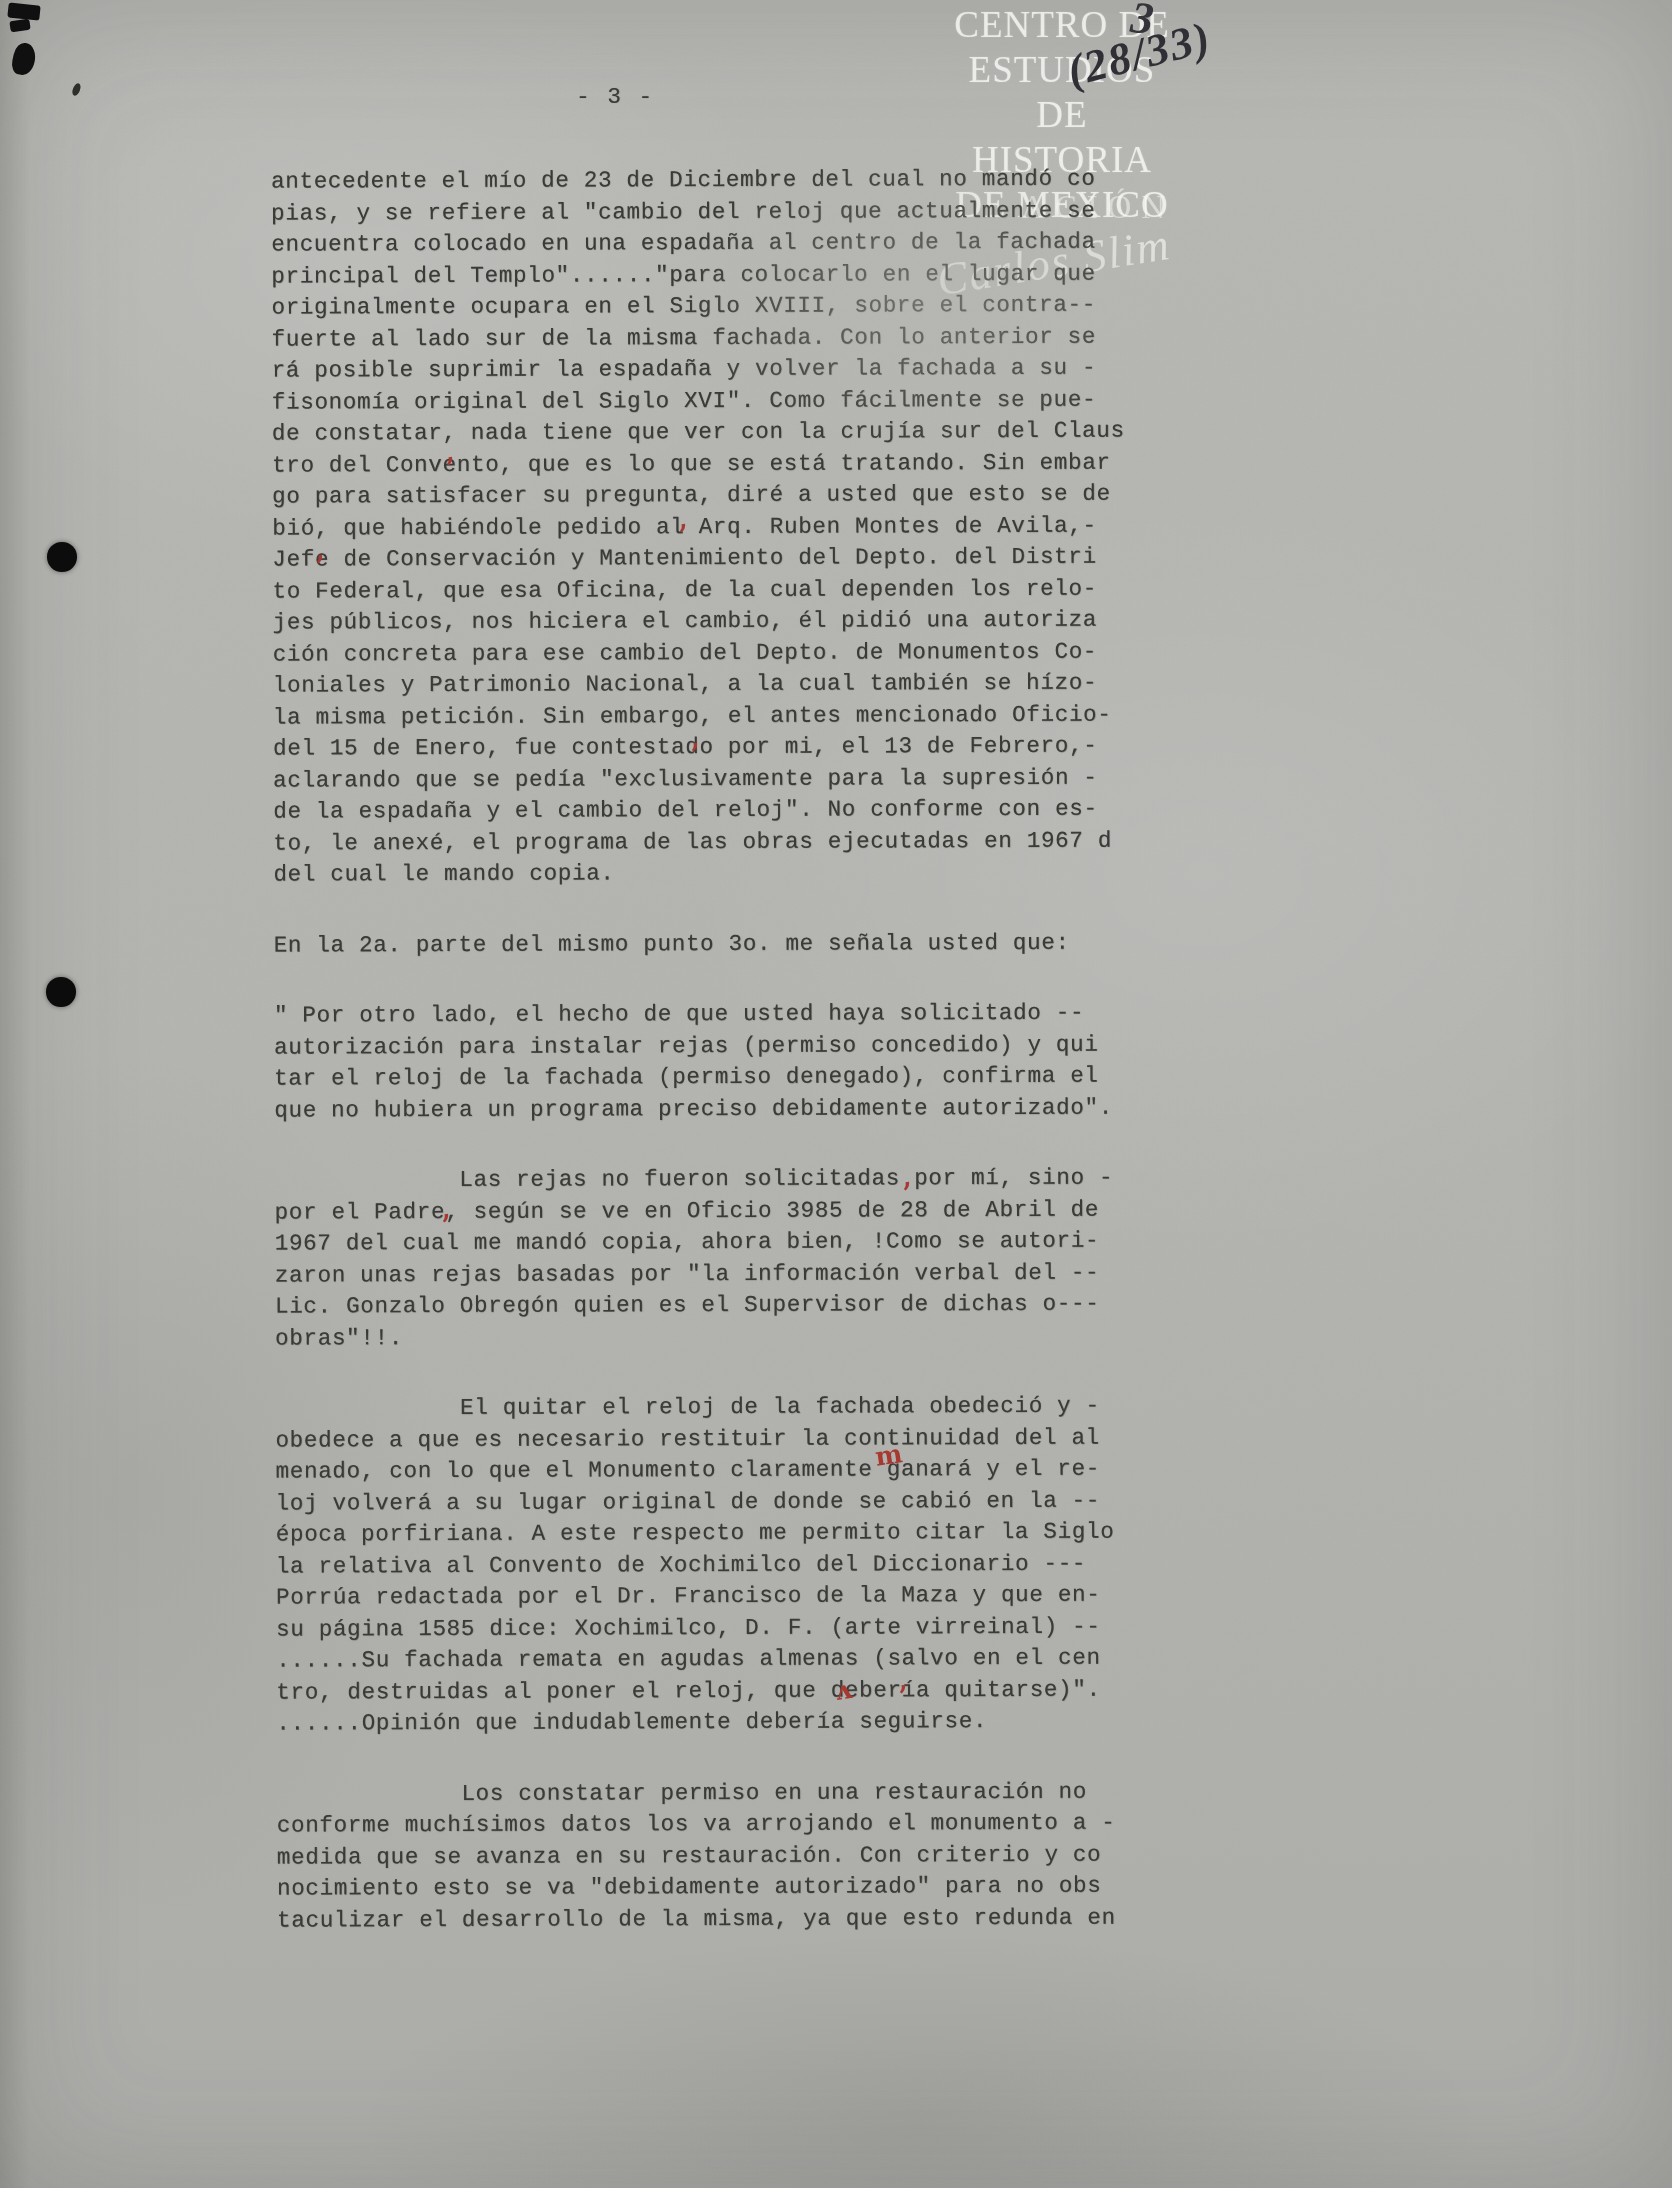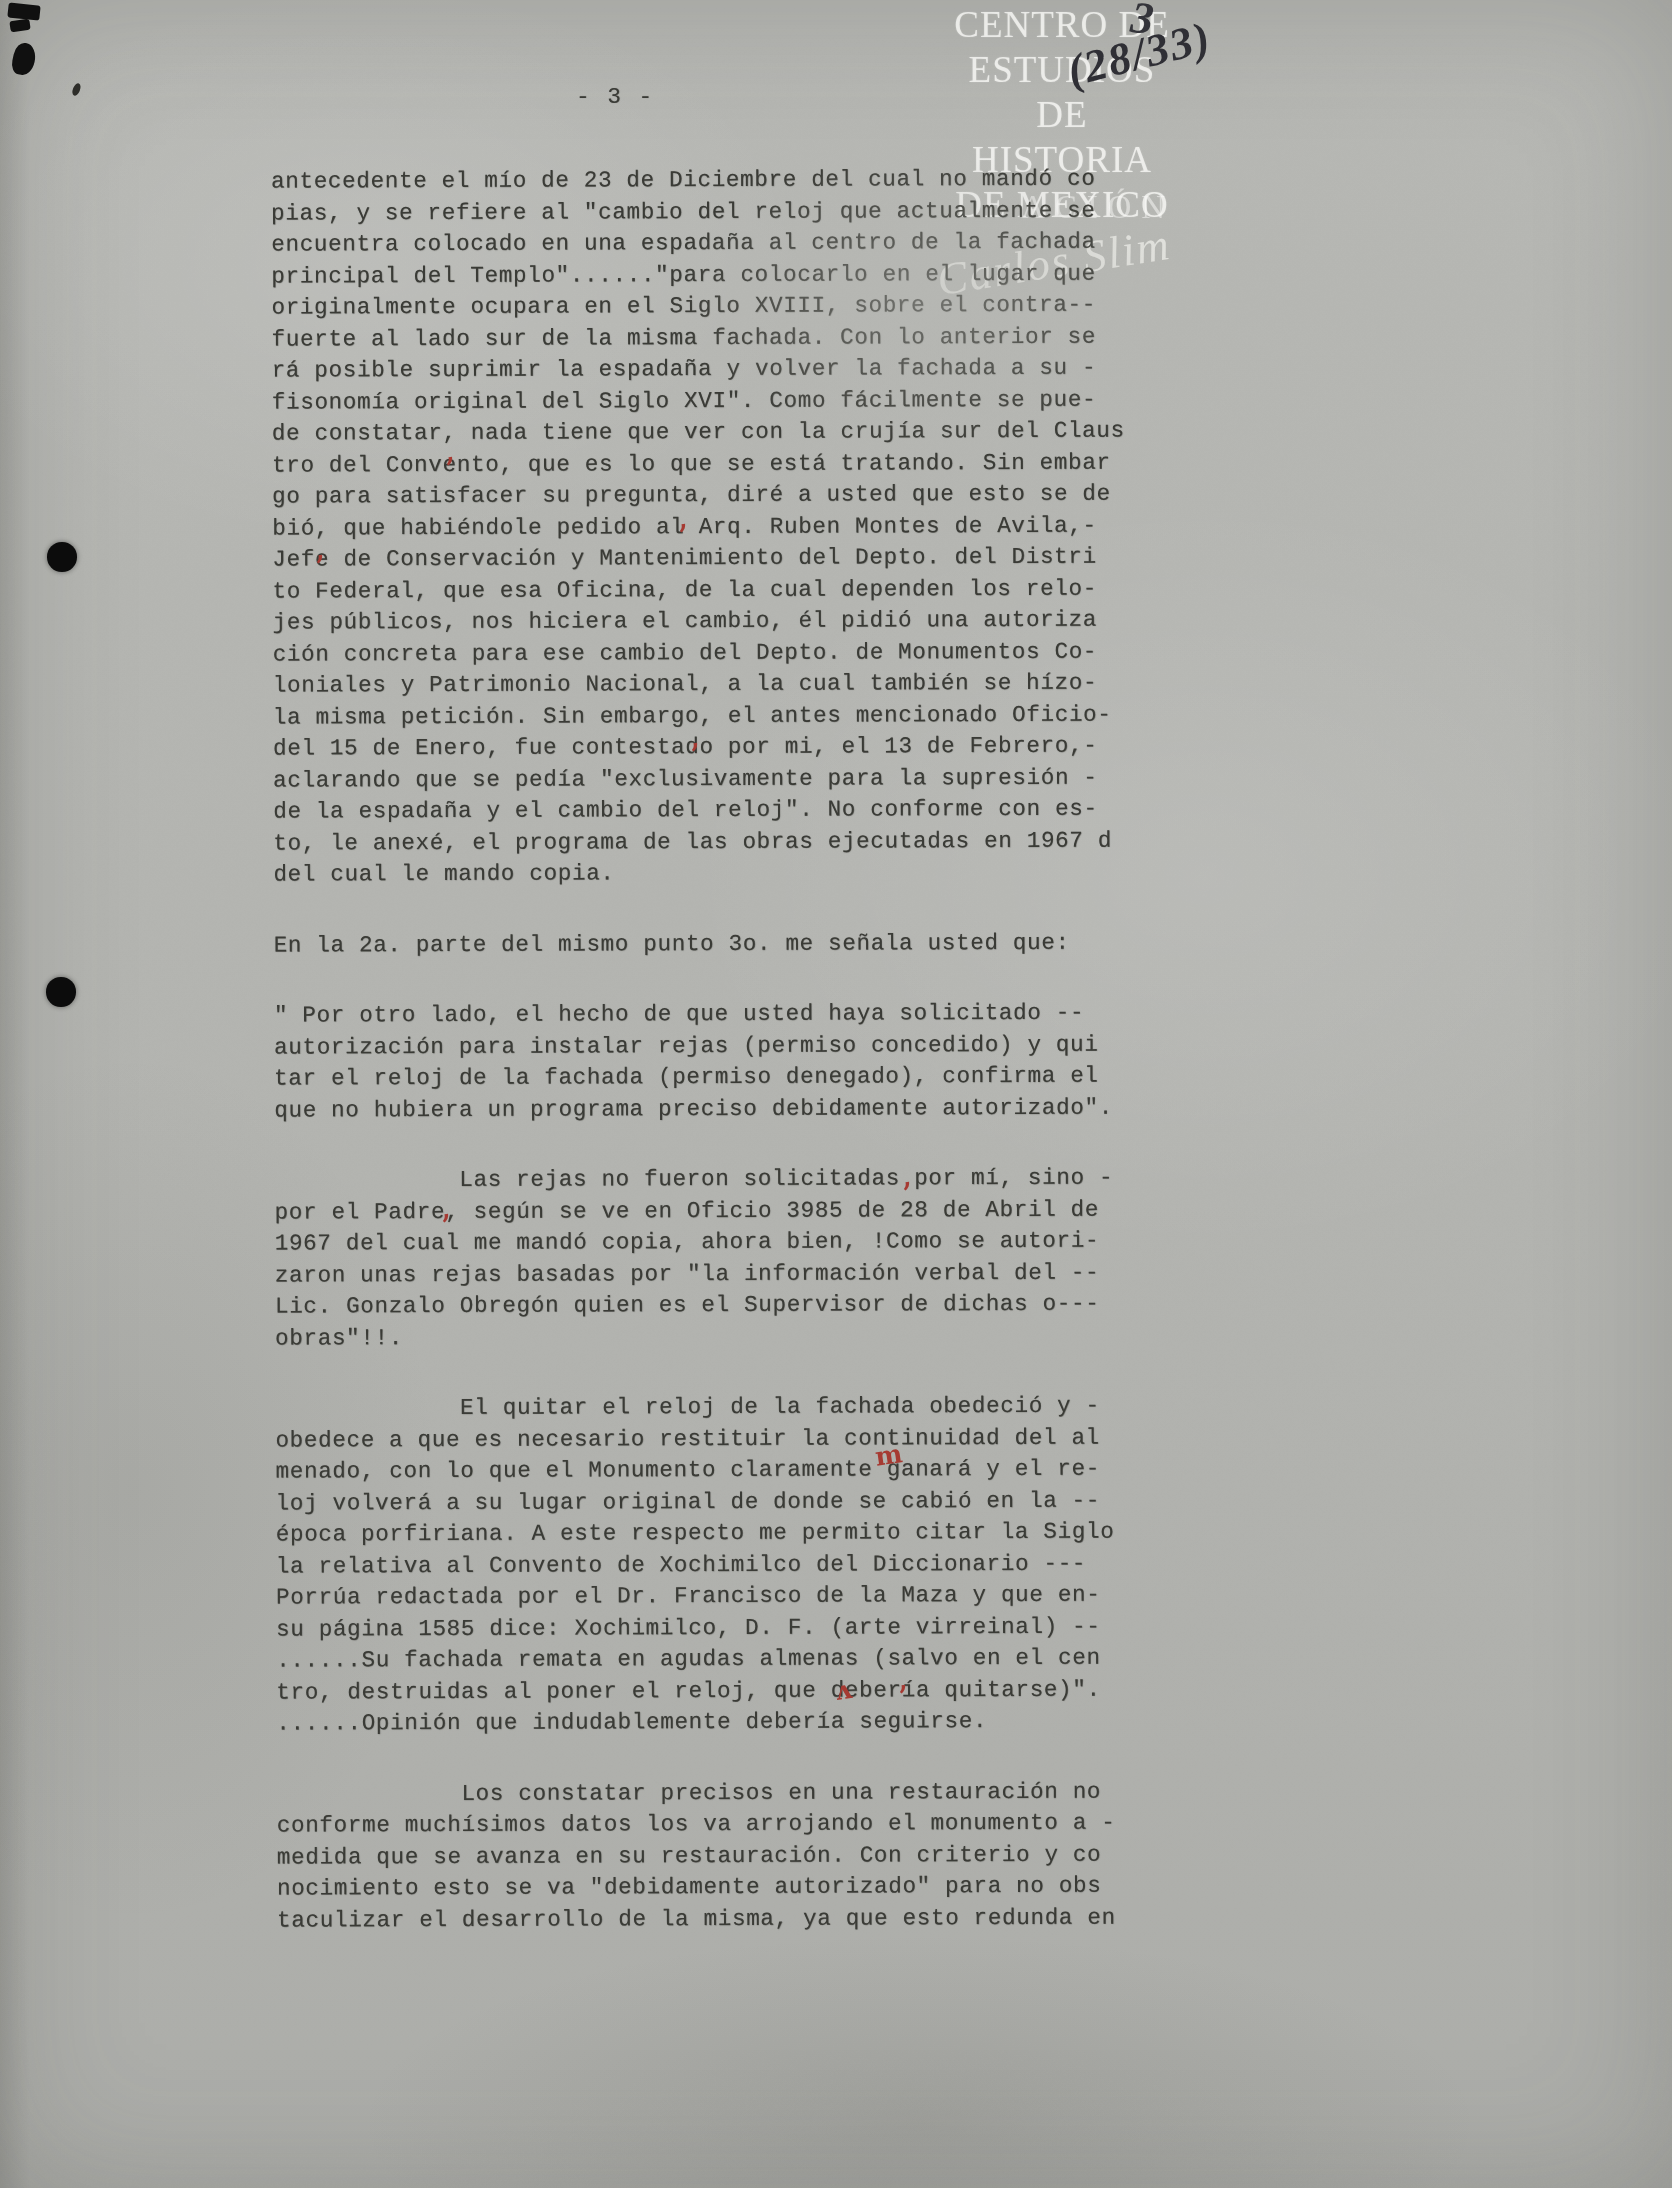--- a/index.html
+++ b/index.html
@@ -167,21 +167,21 @@
       <div class="typed-line">menado, con lo que el Monumento claramente ganará y el re-</div>
       <div class="typed-line">loj volverá a su lugar original de donde se cabió en la --</div>
       <div class="typed-line">época porfiriana. A este respecto me permito citar la <span class="u">Siglo</span></div>
       <div class="typed-line">la relativa al Convento de Xochimilco del Diccionario ---</div>
       <div class="typed-line">Porrúa redactada por el Dr. Francisco de la Maza y que en-</div>
       <div class="typed-line">su página 1585 dice: Xochimilco, D. F. (arte virreinal) --</div>
       <div class="typed-line">......Su fachada remata en agudas almenas (salvo en el <span class="u">cen</span></div>
       <div class="typed-line">tro, destruidas al poner el reloj, que debería quitarse)".</div>
       <div class="typed-line">......Opinión que indudablemente debería seguirse.</div>
       <div class="typed-line blank"></div>
-      <div class="typed-line">             Los <span class="u">constatar</span> <span class="u">precisos</span> en una restauración <span class="u">no</span></div>
+      <div class="typed-line">             Los <span class="u">constatar</span> <span class="u">permiso</span> en una restauración <span class="u">no</span></div>
       <div class="typed-line"><span class="u">conforme</span> muchísimos datos los va arrojando el monumento a -</div>
       <div class="typed-line">medida que se avanza en su restauración. Con criterio y <span class="u">co</span></div>
       <div class="typed-line">nocimiento esto se va "debidamente autorizado" para no <span class="u">obs</span></div>
       <div class="typed-line">taculizar el desarrollo de la misma, ya que esto redunda en</div>
     </div>
 
   <div class="fade-overlay"></div>
 
   <div id="red-marks">
       <span class="red-mark" style="left: 445px; top: 437px;">,</span>

